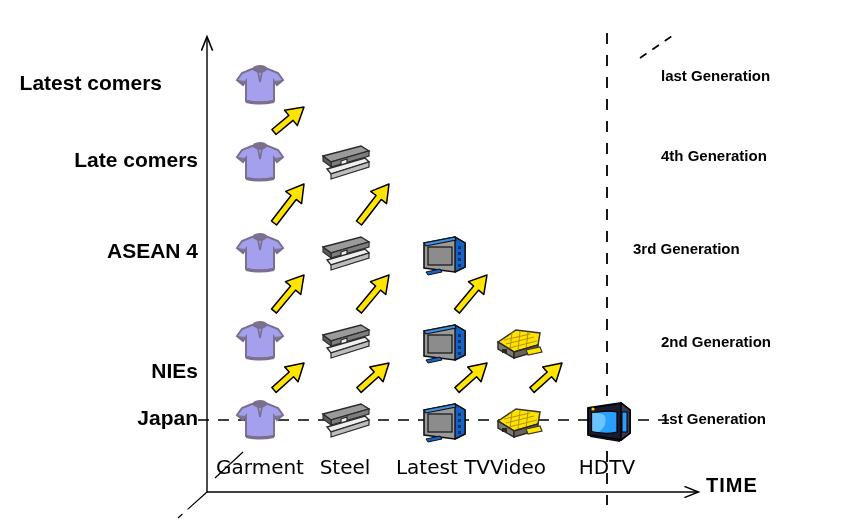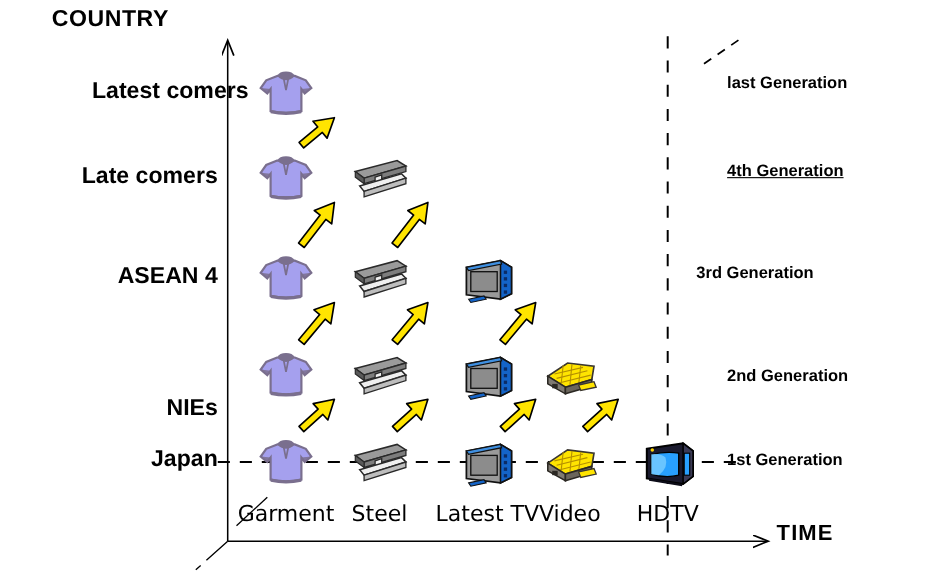--- a/index.html
+++ b/index.html
@@ -260,39 +260,38 @@
           <path d="M20 9 L10 13 L5 20 L11 25 L14 21 L14 41 Q28 44 42 41 L42 21 L45 25 L51 20 L46 13 L36 9 Z" fill="#a5a0ee" stroke="#7a6f8e" stroke-width="2"></path>
          <path d="M20 9 Q28 17 36 9 Q34 5 28 5 Q22 5 20 9 Z" fill="#7a6f8e"></path>
          <path d="M26 12 L28 22 L30 12" fill="none" stroke="#7a6f8e" stroke-width="1.6"></path>
          <path d="M14 40 Q28 43 42 40 L42 43 Q28 46 14 43 Z" fill="#7a6f8e"></path>
          <path d="M5 20 L11 25 L14 21" fill="#7a6f8e" opacity=".85"></path>
          <path d="M51 20 L45 25 L42 21" fill="#7a6f8e" opacity=".85"></path>
         </svg>
       </div>
     </div>
 
-  <div class="lbl country-title" style="left:47px;top:6px;">COUNTRY</div>
 
   <div class="lbl axis-title" style="left:706px;top:474px;">TIME</div>
 
   <div id="row-label-layer">
-      <div class="lbl row-label" style="right: 624px; top: 71px; margin-left: 13px;">Latest comers</div>
+      <div class="lbl row-label" style="right: 688px; top: 71px; margin-left: 13px;">Latest comers</div>
       <div class="lbl row-label" style="right: 652px; top: 148px;">Late comers</div>
       <div class="lbl row-label" style="right: 652px; top: 239px;">ASEAN 4</div>
       <div class="lbl row-label" style="right: 652px; top: 327px; margin-top: 32px;">NIEs</div>
       <div class="lbl row-label" style="right: 652px; top: 406px;">Japan</div>
     </div>
   <div id="col-label-layer">
       <div class="lbl col-label" style="left: 260px; top: 455px; transform: translateX(-50%);">Garment</div>
       <div class="lbl col-label" style="left: 345px; top: 455px; transform: translateX(-50%); text-align: right;">Steel</div>
       <div class="lbl col-label" style="left: 443px; top: 455px; transform: translateX(-50%);">Latest TV</div>
       <div class="lbl col-label" style="left: 518px; top: 455px; transform: translateX(-50%);">Video</div>
       <div class="lbl col-label" style="left: 607px; top: 455px; transform: translateX(-50%);">HDTV</div>
     </div>
   <div id="gen-label-layer">
       <div class="lbl gen-label" style="left: 661px; top: 67px;">last Generation</div>
-      <div class="lbl gen-label" style="left: 661px; top: 147px; text-decoration: underline;">4th Generation</div>
+      <div class="lbl gen-label" style="left: 661px; top: 147px;">4th Generation</div>
       <div class="lbl gen-label" style="left: 633px; top: 240px;">3rd Generation</div>
       <div class="lbl gen-label" style="left: 661px; top: 333px;">2nd Generation</div>
       <div class="lbl gen-label" style="left: 661px; top: 410px;">1st Generation</div>
     </div>
 
 </div>
 
 </body></html>

